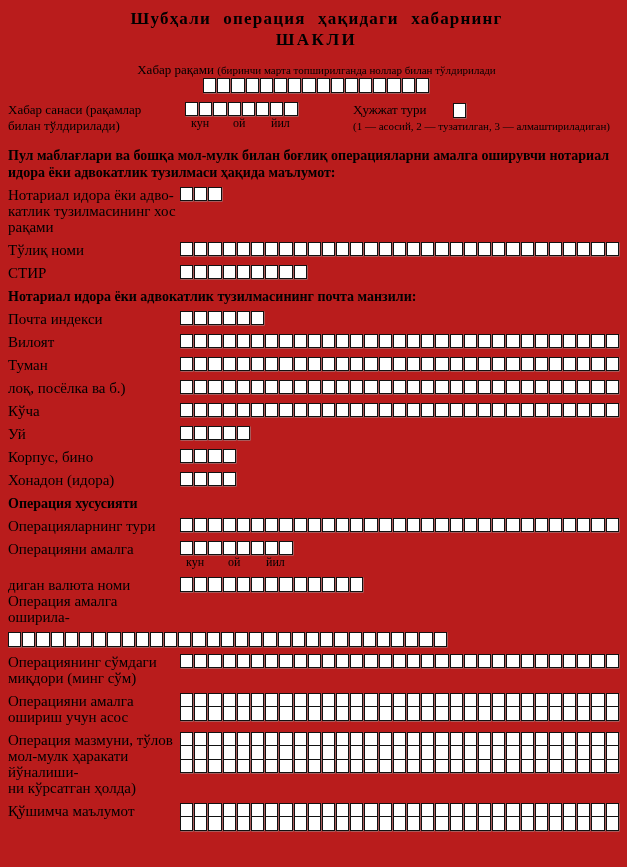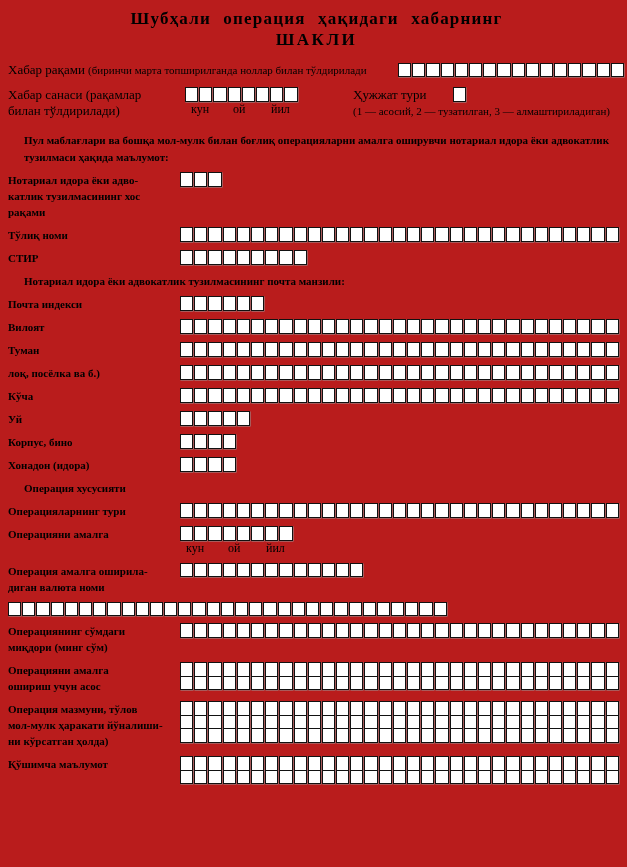--- a/index.html
+++ b/index.html
@@ -13,38 +13,38 @@
   .title .l2{letter-spacing:2.5px;word-spacing:0;}
 
   
   .box-row{display:flex;align-items:flex-start;}
   .cell{flex:0 0 auto;width:13.2px;height:14.5px;box-sizing:border-box;
         border:1.4px solid #111;background:#fff;margin-right:1px;
         box-shadow:0.5px 0.5px 0 #9a9a9a;}
   .grid .box-row + .box-row{margin-top:-1px;}
 
   
-  .hdr-row1{display:flex;justify-content:space-between;align-items:center;margin-top:12px;}
+  .hdr-row1{display:flex;justify-content:space-between;align-items:center;margin-top:12px;flex-direction:column;}
   .hdr-lbl{font-size:13px;white-space:nowrap;}
   .small{font-size:11px;}
   .hdr-row2{display:flex;margin-top:9px;}
   .date-lbl{flex:0 0 177px;font-size:13px;line-height:16px;}
   .date-block{flex:0 0 130px;}
   .subl{position:relative;height:15px;font-size:12px;}
   .subl .s0{position:absolute;left:6px;}
   .subl .s1{position:absolute;left:48px;}
   .subl .s2{position:absolute;left:86px;}
   .doc-block{flex:1 1 auto;padding-left:38px;font-size:13px;line-height:16px;}
-  .doc-top{display:flex;align-items:flex-start;gap:26px;}
+  .doc-top{display:flex;align-items:flex-end;gap:26px;}
 
   
-  .sec-heading{font-weight:bold;font-size:11px;line-height:17px;margin:13px 0 6px 16px;}
+  .sec-heading{font-weight:bold;font-size:14px;line-height:17px;margin:13px 0 6px 0;}
   .section + .section .sec-heading, #form-body .section:nth-child(n+2) .sec-heading{margin-top:2px;}
   .form-row{display:flex;align-items:flex-start;margin-bottom:7px;}
-  .row-label{flex:0 0 172px;font-size:11px;line-height:16px;padding-right:4px;box-sizing:border-box;font-weight:bold;}
+  .row-label{flex:0 0 172px;font-size:15px;line-height:16px;padding-right:4px;box-sizing:border-box;}
   .row-boxes{flex:1 1 auto;}
 </style>
 </head>
 <body>
 
 <div class="page">
 
   <div class="title">
     <div class="l1">Шубҳали операция ҳақидаги хабарнинг</div>
     <div class="l2">ШАКЛИ</div>
@@ -487,22 +487,22 @@
             </div>
             <div class="subl">
               <span class="s0">кун</span>
               <span class="s1">ой</span>
               <span class="s2">йил</span>
             </div>
           </div>
         </div>
         <div class="form-row">
           <div class="row-label">
+            <div>диган валюта номи</div>
             <div>Операция амалга оширила-</div>
-            <div>диган валюта номи</div>
           </div>
           <div class="row-boxes">
             <div class="grid">
               <div class="box-row">
                 <span class="cell"></span>
                 <span class="cell"></span>
                 <span class="cell"></span>
                 <span class="cell"></span>
                 <span class="cell"></span>
                 <span class="cell"></span>

